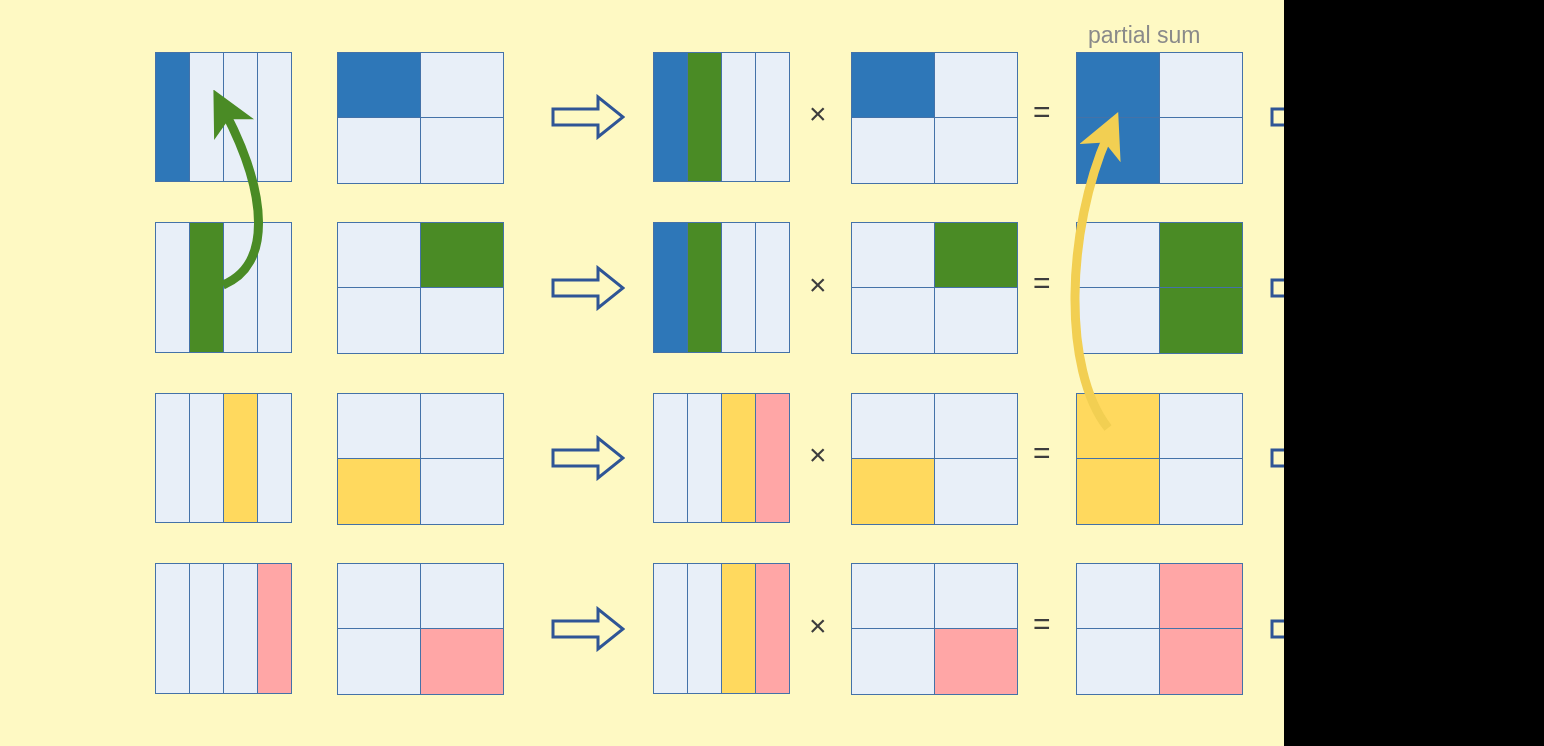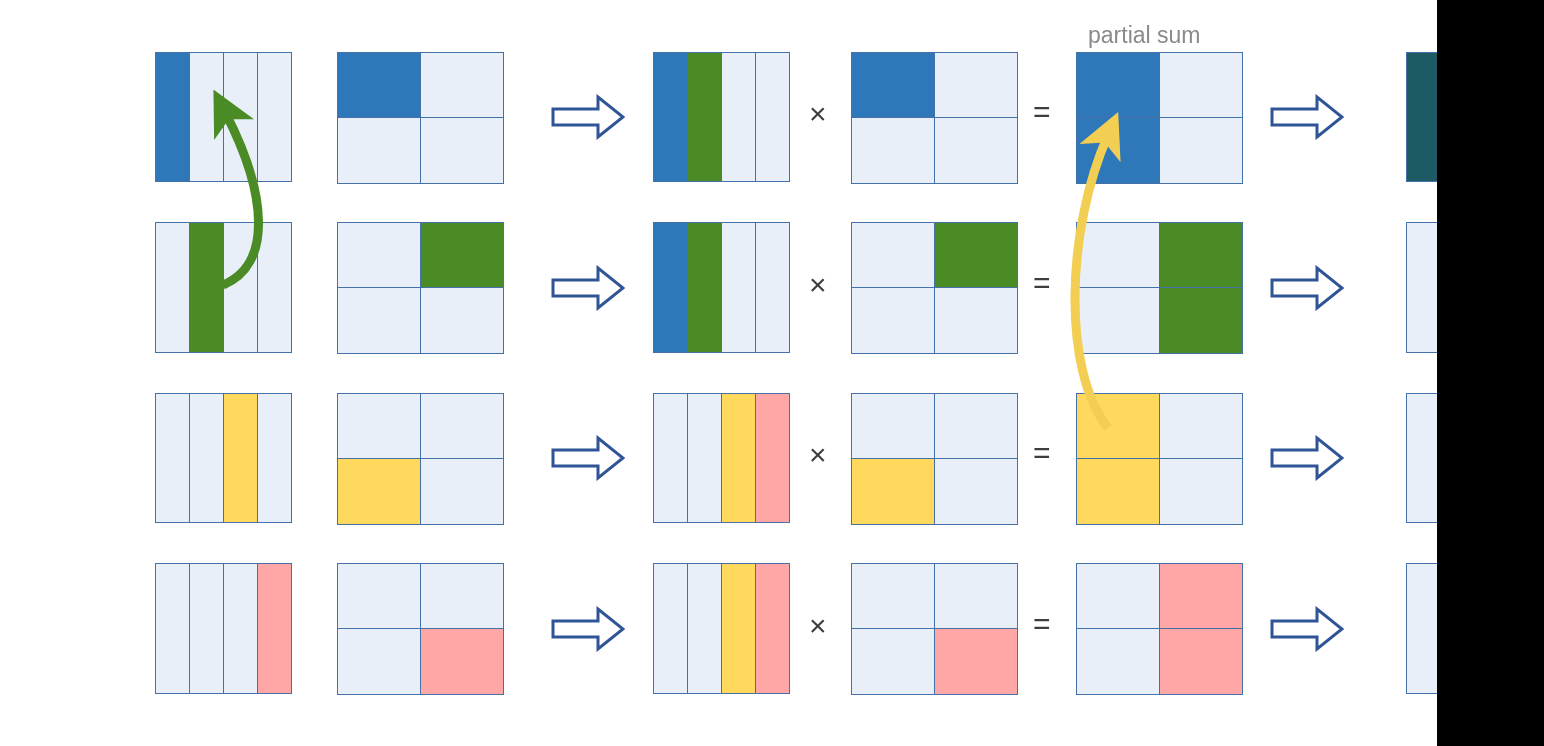--- a/index.html
+++ b/index.html
@@ -3,23 +3,23 @@
 <meta charset="utf-8">
 <style>
   * { box-sizing: border-box; }
   html, body {
     margin: 0; padding: 0;
     background: #000000;
     font-family: "Liberation Sans", sans-serif;
   }
   #stage {
     position: relative;
-    width: 1437px;
+    width: 1284px;
     height: 746px;
-    background: #ffffff;
+    background: #fef9c3;
     overflow: hidden;
   }
 
   
   .matrix {
     position: absolute;
     display: flex;
     border: 1px solid #4472a8;
     background: #e8eff8;
   }

